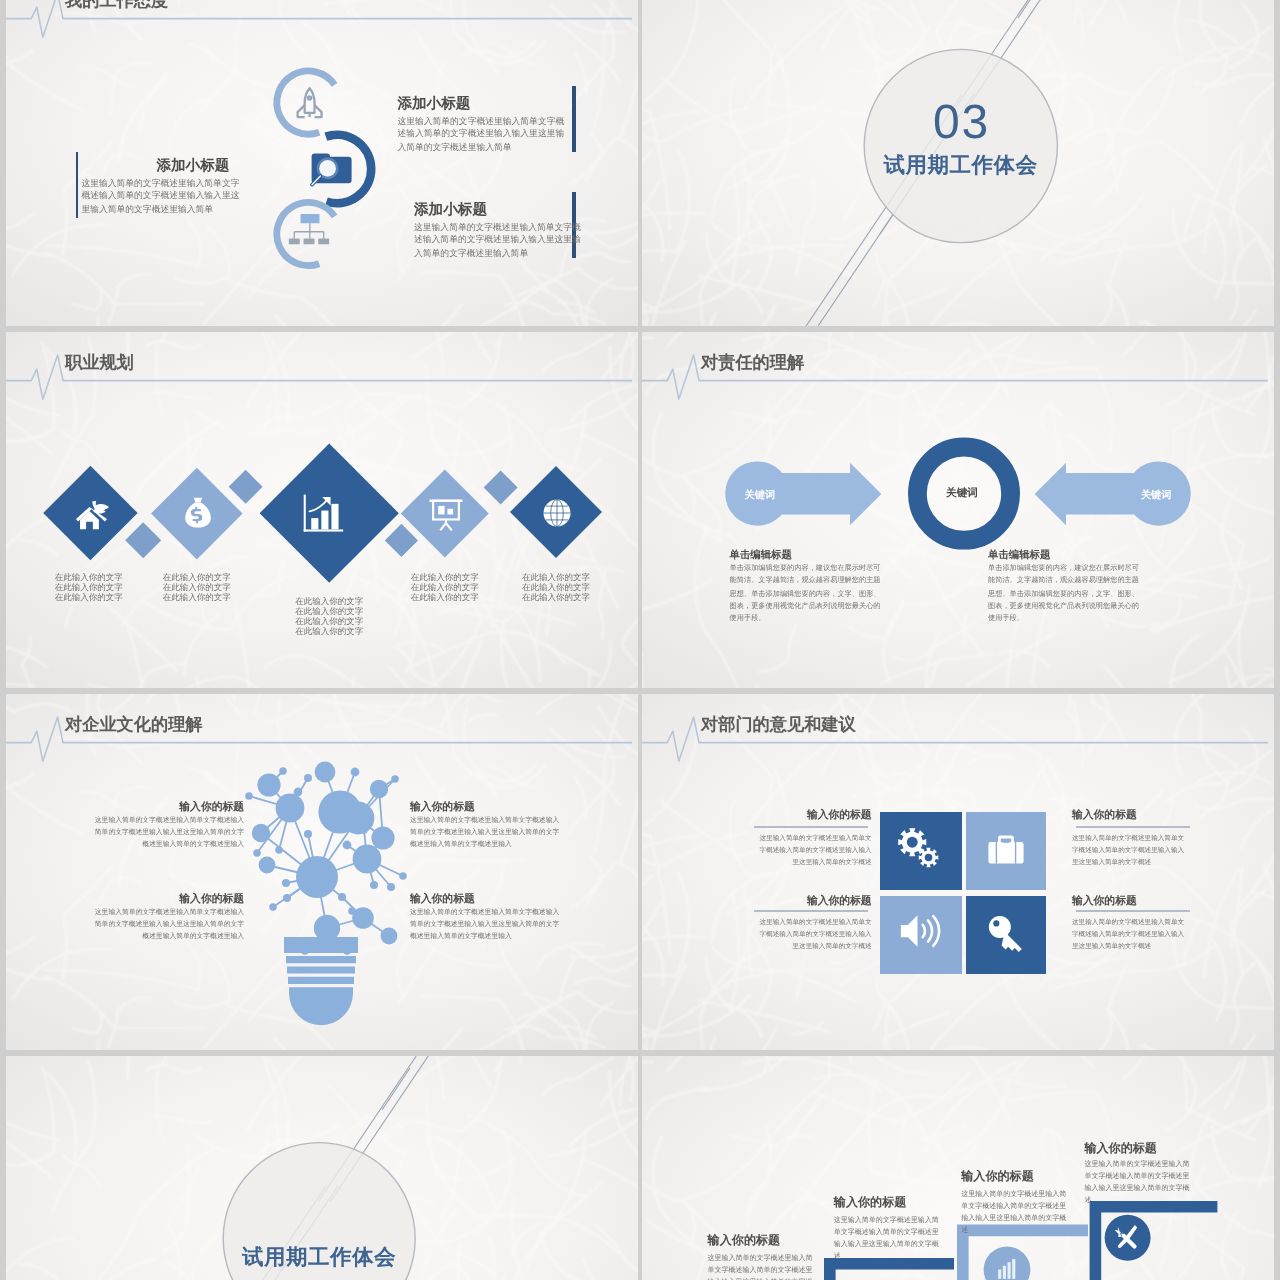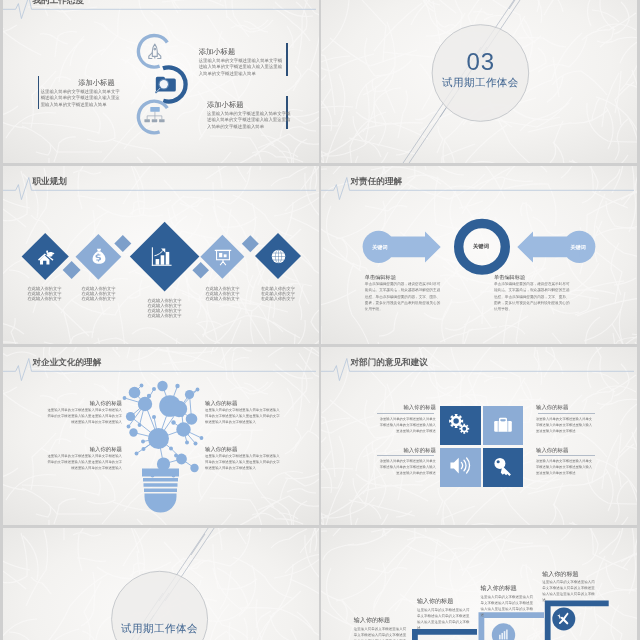--- a/index.html
+++ b/index.html
@@ -3,25 +3,25 @@
 <meta charset="utf-8">
 <title>PPT Slide Thumbnails</title>
 <style>
 html,body{margin:0;padding:0;}
 body{width:640px;height:640px;background:#cfcfcf;font-family:"Liberation Sans","DejaVu Sans",sans-serif;overflow:hidden;}
 .grid{position:absolute;left:3px;top:-15px;width:634px;height:724px;}
 .slide{position:absolute;width:316px;height:178px;overflow:hidden;background:#f3f2f0;}
 .tex{position:absolute;left:0;top:0;width:316px;height:178px;}
 .hd{position:absolute;left:0;top:0;width:316px;height:40px;}
 .ttl{position:absolute;left:29.5px;top:10px;font-size:8.6px;font-weight:bold;color:#5c5c5c;white-space:nowrap;}
-.bh{position:absolute;font-size:6.3px;font-weight:normal;color:#4d4d4d;white-space:nowrap;}
+.bh{position:absolute;font-size:6.3px;font-weight:bold;color:#4d4d4d;white-space:nowrap;}
 .bp{position:absolute;font-size:3.8px;color:#717171;line-height:1.7;word-break:break-all;line-break:anywhere;}
 .vbar{position:absolute;width:1.5px;background:#2d5079;}
 .num{position:absolute;font-size:22px;color:#3f6490;letter-spacing:1px;text-align:center;}
-.sect{position:absolute;font-size:9.2px;color:#3f6490;font-weight:normal;letter-spacing:.4px;text-align:center;}
+.sect{position:absolute;font-size:9.2px;color:#3f6490;font-weight:bold;letter-spacing:.4px;text-align:center;}
 .dt{position:absolute;font-size:4.25px;color:#6e6e6e;line-height:1.16;text-align:center;white-space:pre;}
 .kw{position:absolute;font-size:4.3px;font-weight:bold;color:#fff;text-align:center;}
 </style>
 </head>
 <body>
 
 <svg width="0" height="0" style="position:absolute" aria-hidden="true">
     <defs>
       <radialGradient id="vg" cx="50%" cy="45%" r="72%">
         <stop offset="0%" stop-color="#fbfaf9"></stop>

